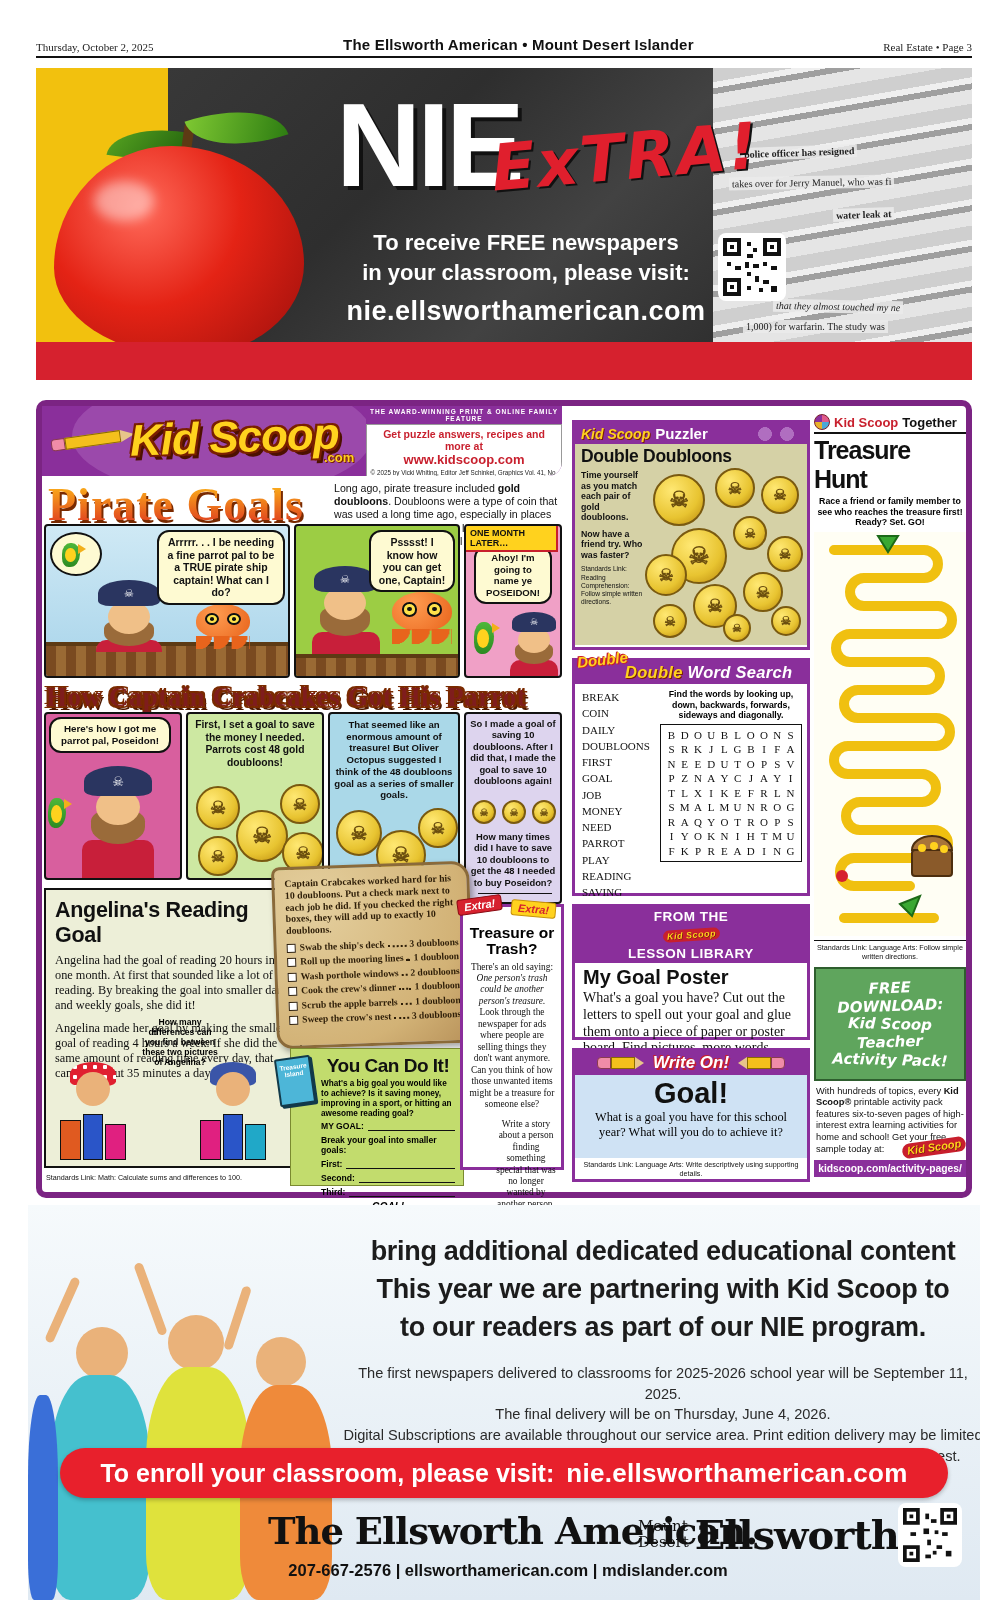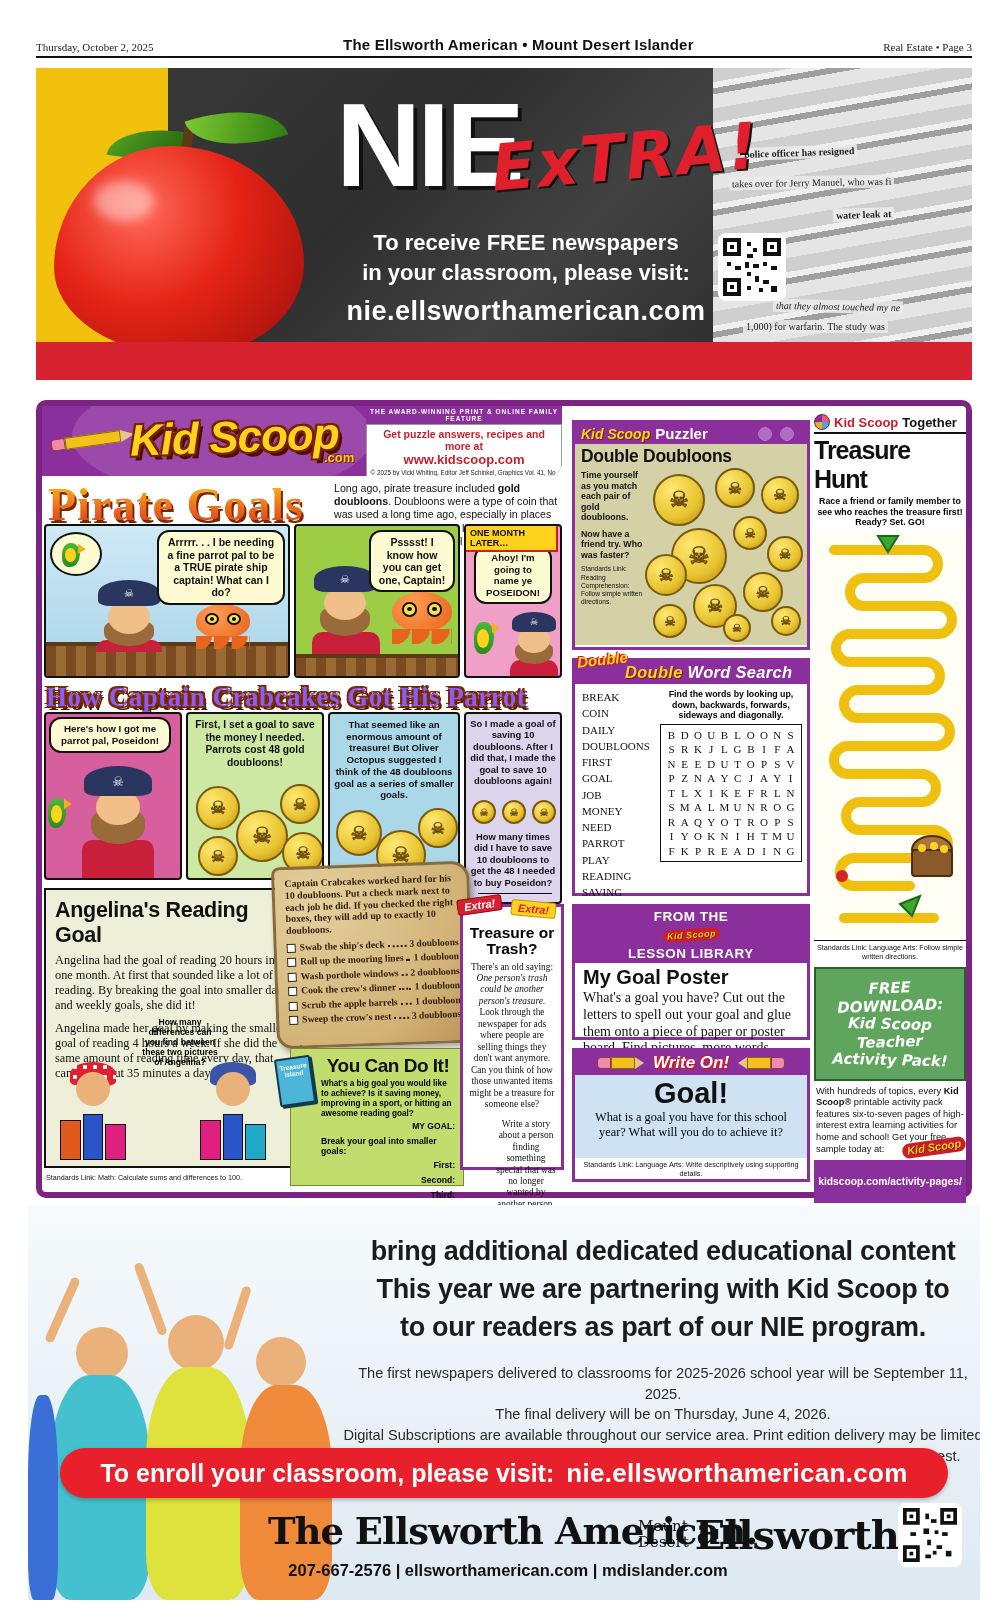--- a/index.html
+++ b/index.html
@@ -81,21 +81,21 @@
   .octo-eye:after { content:""; position:absolute; left:30%; top:30%; width:40%; height:40%; background:#111; border-radius:50%; }
   .octo-legs { position:absolute; bottom:0; width:100%; height:34%;
     background:radial-gradient(circle at 15% 0,#e8641c 60%, transparent 61%) 0 0/33% 100% repeat-x; }
   .parrot { position:absolute; }
   .parrot-body { position:absolute; width:60%; height:85%; left:0; top:10%; background:linear-gradient(#4db83a,#2d8a22); border-radius:50% 50% 60% 40%; }
   .parrot-wing { position:absolute; width:35%; height:50%; left:10%; top:30%; background:#ffd21e; border-radius:50%; }
   .parrot-beak { position:absolute; left:52%; top:14%; width:0; height:0; border-left:8px solid #f2b01a; border-top:5px solid transparent; border-bottom:5px solid transparent; }
   .coin { position:absolute; border-radius:50%; background:radial-gradient(circle at 35% 30%,#ffe873,#e8c431 60%,#b8860b); border:2px solid #7a5a10;
     display:flex; align-items:center; justify-content:center; color:#6b4e0e; font-weight:bold; }
   .crab-heading { position:absolute; left:4px; top:276px; width:516px; font-size:27px; font-weight:900; letter-spacing:.5px; white-space:nowrap;
-    color:#8b5cf6; font-family:"Liberation Serif", serif;
+    color:#7f1d1d; font-family:"Liberation Serif", serif;
     text-shadow:-2px -2px 0 #7a2a00,2px -2px 0 #7a2a00,-2px 2px 0 #7a2a00,2px 2px 0 #7a2a00,3px 4px 0 #4d1800; }
   .qpanel-text { font-weight:bold; font-size:10.3px; line-height:1.22; text-align:center; padding:5px 4px; color:#111; }
 
   .angelina { position:absolute; left:2px; top:482px; width:258px; height:280px; background:#edefd8; border:2px solid #111; padding:8px 9px; }
   .ang-head { font-size:21.5px; font-weight:900; color:#111; margin-bottom:5px; letter-spacing:-.3px; }
   .ang-p { font-family:"Liberation Serif", serif; font-size:12.3px; line-height:1.22; color:#111; margin-bottom:8px; }
   .ang-caption { position:absolute; left:96px; top:128px; width:76px; font-size:8.6px; font-weight:bold; text-align:center; line-height:1.15; }
   .girl { position:absolute; bottom:6px; width:74px; height:110px; }
   .girl .head { position:absolute; left:20px; top:22px; width:34px; height:34px; background:#eab27a; border-radius:50%; }
   .girl .bandana { position:absolute; left:14px; top:12px; width:46px; height:24px; border-radius:50% 50% 20% 20%; }
@@ -106,21 +106,21 @@
     background:radial-gradient(circle at 20% 20%, #e4cf9e, #d2b276 70%, #b8925a); border:3px solid #8a6a3a; border-radius:8px 18px 10px 16px;
     box-shadow:3px 4px 6px rgba(0,0,0,.35); padding:8px 10px; color:#2e1e08; }
   .scroll-intro { font-family:"Liberation Serif", serif; font-size:9.8px; line-height:1.2; font-weight:bold; margin-bottom:5px; }
   .job-row { display:flex; align-items:flex-end; font-family:"Liberation Serif", serif; font-size:9.6px; font-weight:bold; margin-bottom:3.5px; }
   .job-check { width:9px; height:9px; border:1.5px solid #2e1e08; background:#fff; margin-right:4px; flex:none; }
   .job-leader { flex:1; border-bottom:2px dotted #2e1e08; margin:0 3px 2px; }
 
   .ycdi { position:absolute; left:248px; top:642px; width:174px; height:138px; background:#c2dc6d; border:1.5px solid #7a8a30; padding:6px 8px 4px 30px; }
   .ycdi-head { font-size:19px; font-weight:900; color:#111; text-align:center; letter-spacing:-.5px; }
   .ycdi-intro { font-size:8.2px; font-weight:bold; line-height:1.2; margin:2px 0 3px; }
-  .fill-row { display:flex; align-items:flex-end; font-size:8.6px; font-weight:900; margin-bottom:4px;flex-direction:column; }
+  .fill-row { display:flex; align-items:flex-end; font-size:8.6px; font-weight:900; margin-bottom:4px; }
   .fill-line { flex:1; border-bottom:1.3px solid #111; margin-left:4px; height:10px; }
   .ycdi-goal { text-align:center; font-style:italic; font-weight:900; font-size:10px; }
   .book { position:absolute; left:-14px; top:8px; width:36px; height:48px; background:#4db6d8; border:2px solid #123a4a; border-radius:2px;
     transform:rotate(-8deg); color:#fff; font-size:6.5px; font-weight:bold; text-align:center; padding-top:4px; line-height:1.1; box-shadow:2px 2px 0 #123a4a; }
 
   .tot { position:absolute; left:418px; top:498px; width:104px; height:266px; border:3px solid #8a2f9b; background:#fff; padding:18px 5px 3px; }
   .extra-badge { position:absolute; font-style:italic; font-weight:900; font-size:11px; padding:1px 6px; border-radius:3px; z-index:4; }
   .extra-red { left:-6px; top:-10px; background:#d6212e; color:#fff; transform:rotate(-8deg); border:1.5px solid #8a0a12; }
   .extra-yellow { left:48px; top:-6px; background:#ffd21e; color:#d6212e; transform:rotate(5deg); border:1.5px solid #c8920a; }
   .tot-head { font-size:15.5px; font-weight:900; text-align:center; line-height:1.05; margin-bottom:4px; }
@@ -180,21 +180,21 @@
   .th-instr { font-size:8.8px; font-weight:bold; text-align:center; line-height:1.2; margin-top:2px; }
   .maze { margin-top:4px; }
   .th-std { text-align:center; border-top:1.5px solid #111; padding-top:2px; line-height:1.25; }
   .freedl { margin-top:6px; background:#5fa55d; border:2px solid #2e5e2e; color:#fff; text-align:center; padding:10px 4px;
     font-family:"DejaVu Sans", sans-serif; font-style:italic; font-weight:bold; }
   .fd-l1 { font-size:15px; transform:rotate(-2deg); }
   .fd-l2 { font-size:15px; transform:rotate(1.5deg); }
   .fd-body { position:relative; font-size:9.3px; line-height:1.25; padding:5px 2px 2px; color:#111; }
   .fd-logo { position:absolute; right:0; bottom:2px; background:#c81f2d; color:#ffd21e; font-weight:900; font-style:italic; font-size:11px;
     padding:2px 5px; border-radius:8px; transform:rotate(-8deg); line-height:1; text-align:center; text-shadow:.5px .5px 0 #5a0a00; }
-  .fd-url { background:#8a2f9b; color:#fff; font-weight:bold; font-size:10.3px; text-align:center; padding:16px 0; margin-top:3px; }
+  .fd-url { background:#8a2f9b; color:#fff; font-weight:bold; font-size:10.3px; text-align:center; padding:3px 0; margin-top:3px; }
 
   
   .bottom-ad { position:absolute; left:28px; top:1205px; width:952px; height:395px; background:linear-gradient(#f6fafc,#dfe9f2); overflow:hidden; }
   .kids { position:absolute; left:0; top:40px; width:330px; height:355px; }
   .kid-blob { position:absolute; border-radius:40% 40% 20% 20%; }
   .kid-head { position:absolute; border-radius:50%; background:#eab27a; }
   .kid-arm { position:absolute; width:9px; border-radius:5px; background:#eab27a; }
   .ba-headline { position:absolute; left:330px; top:28px; width:610px; text-align:center; font-size:27px; font-weight:800; color:#1c1c1c; line-height:1.4; letter-spacing:-.3px; }
   .ba-details { position:absolute; left:310px; top:158px; width:650px; text-align:center; font-size:14.6px; color:#2a2a2a; line-height:1.42; }
   .pill { position:absolute; left:32px; top:243px; width:888px; height:50px; background:#e8202c; border-radius:28px;

